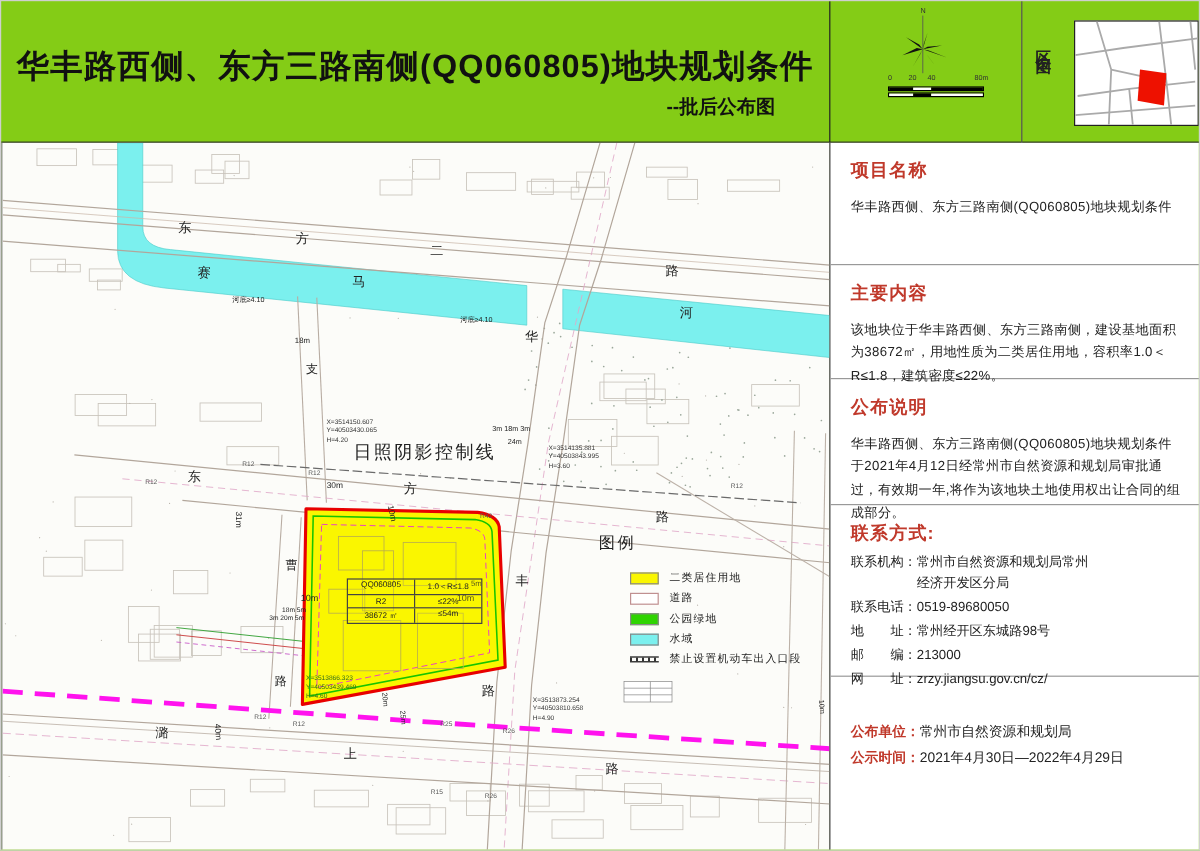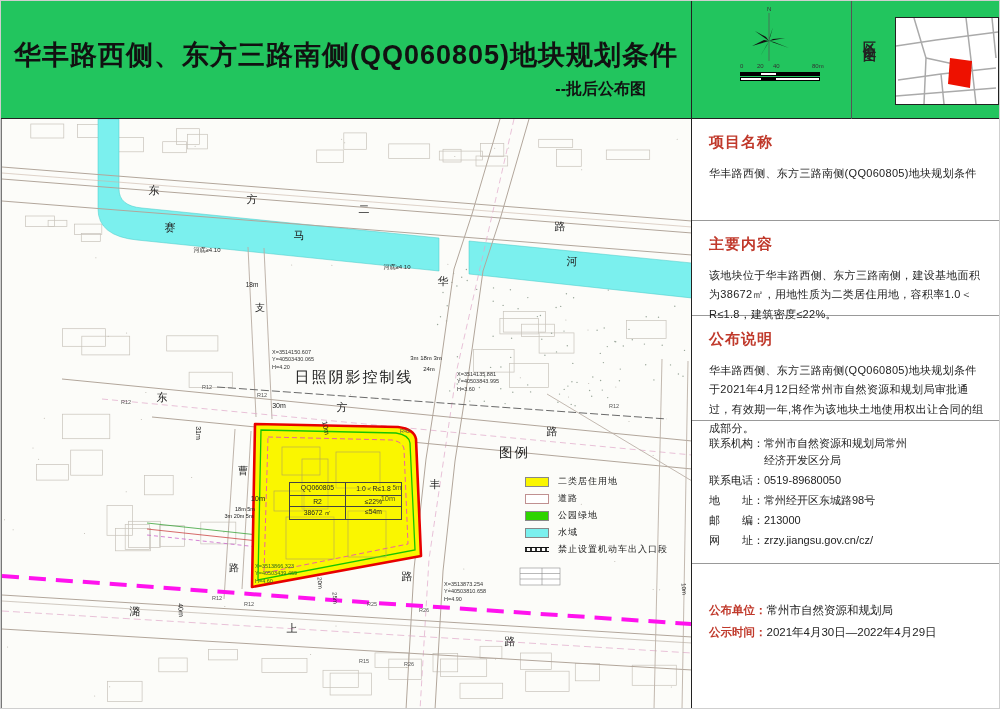--- a/index.html
+++ b/index.html
@@ -1,17 +1,17 @@
 <!DOCTYPE html>
 <html><head>
 <meta charset="utf-8">
 <style>
   html,body{margin:0;padding:0;background:#e8e8e8;}
   *{box-sizing:border-box;}
-  .page{position:relative;width:1000px;height:709px;background:#22c55e;margin:0 auto;
+  .page{position:relative;width:1000px;height:709px;background:#84cc16;margin:0 auto;
         font-family:"Liberation Sans","DejaVu Sans",sans-serif;overflow:hidden;
         border:1px solid #cfcfcf;}
   
   .header{position:absolute;left:0;top:0;width:690px;height:118px;border-bottom:1.5px solid #222;}
   .title{position:absolute;left:0;right:0;top:36px;text-align:center;font-size:27px;font-weight:bold;
          color:#111;letter-spacing:1px;white-space:nowrap;}
   .subtitle{position:absolute;right:45px;top:78px;font-size:16px;font-weight:bold;color:#111;}
   .header-right{position:absolute;left:690px;top:0;width:310px;height:118px;border-bottom:1.5px solid #222;border-left:1.5px solid #222;}
   .compass-box{position:absolute;left:0;top:0;width:160px;height:118px;border-right:1px solid #555;}
   .scale-labels{position:absolute;left:48px;top:62px;width:86px;font-size:6px;color:#333;}
@@ -124,20 +124,21 @@
     </div>
     <div class="sec" style="top:102px;height:95px;">
       <h3>主要内容</h3>
       <div class="body">该地块位于华丰路西侧、东方三路南侧，建设基地面积为38672㎡，用地性质为二类居住用地，容积率1.0＜R≤1.8，建筑密度≤22%。</div>
     </div>
     <div class="sec" style="top:197px;height:105px;">
       <h3>公布说明</h3>
       <div class="body">华丰路西侧、东方三路南侧(QQ060805)地块规划条件 于2021年4月12日经常州市自然资源和规划局审批通过，有效期一年,将作为该地块土地使用权出让合同的组成部分。</div>
     </div>
     <div class="sec" style="top:302px;height:143px;">
+      <h3 style="margin-bottom:7px;">联系方式:</h3>
       <div id="contact-rows">
           <div class="contact-row">
             <span class="lab">联系机构：</span>
             <span class="val">常州市自然资源和规划局常州
 经济开发区分局</span>
           </div>
           <div class="contact-row">
             <span class="lab">联系电话：</span>
             <span class="val">0519-89680050</span>
           </div>

